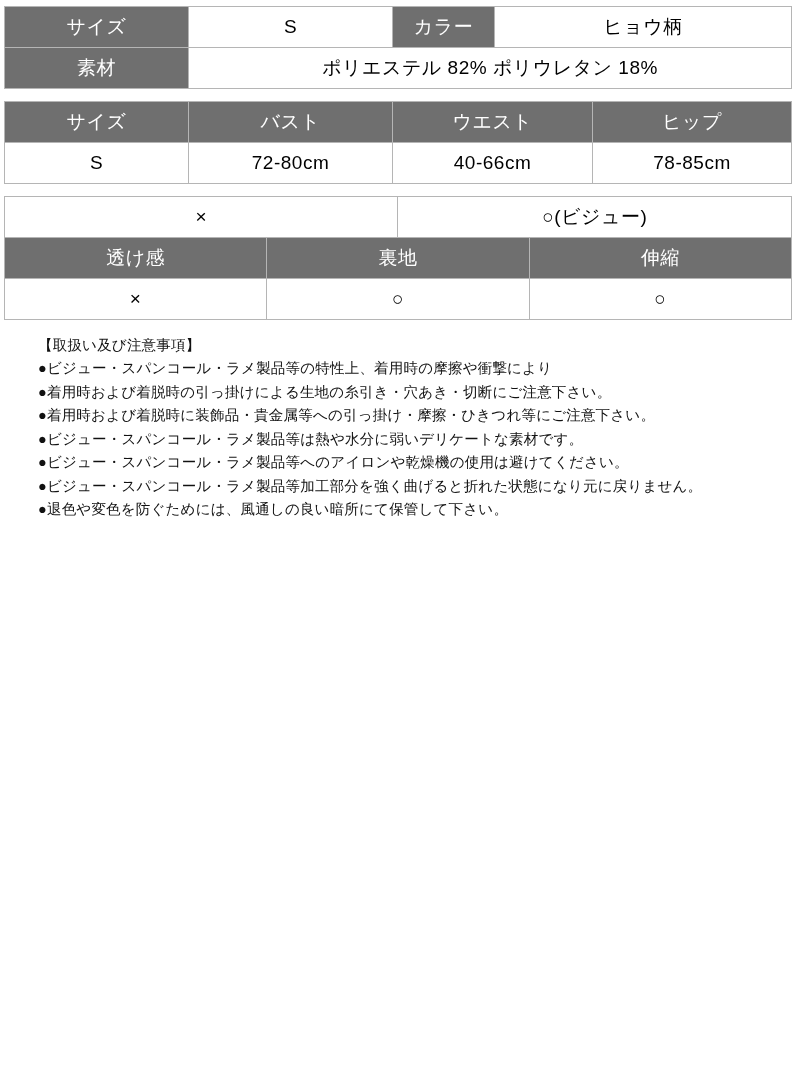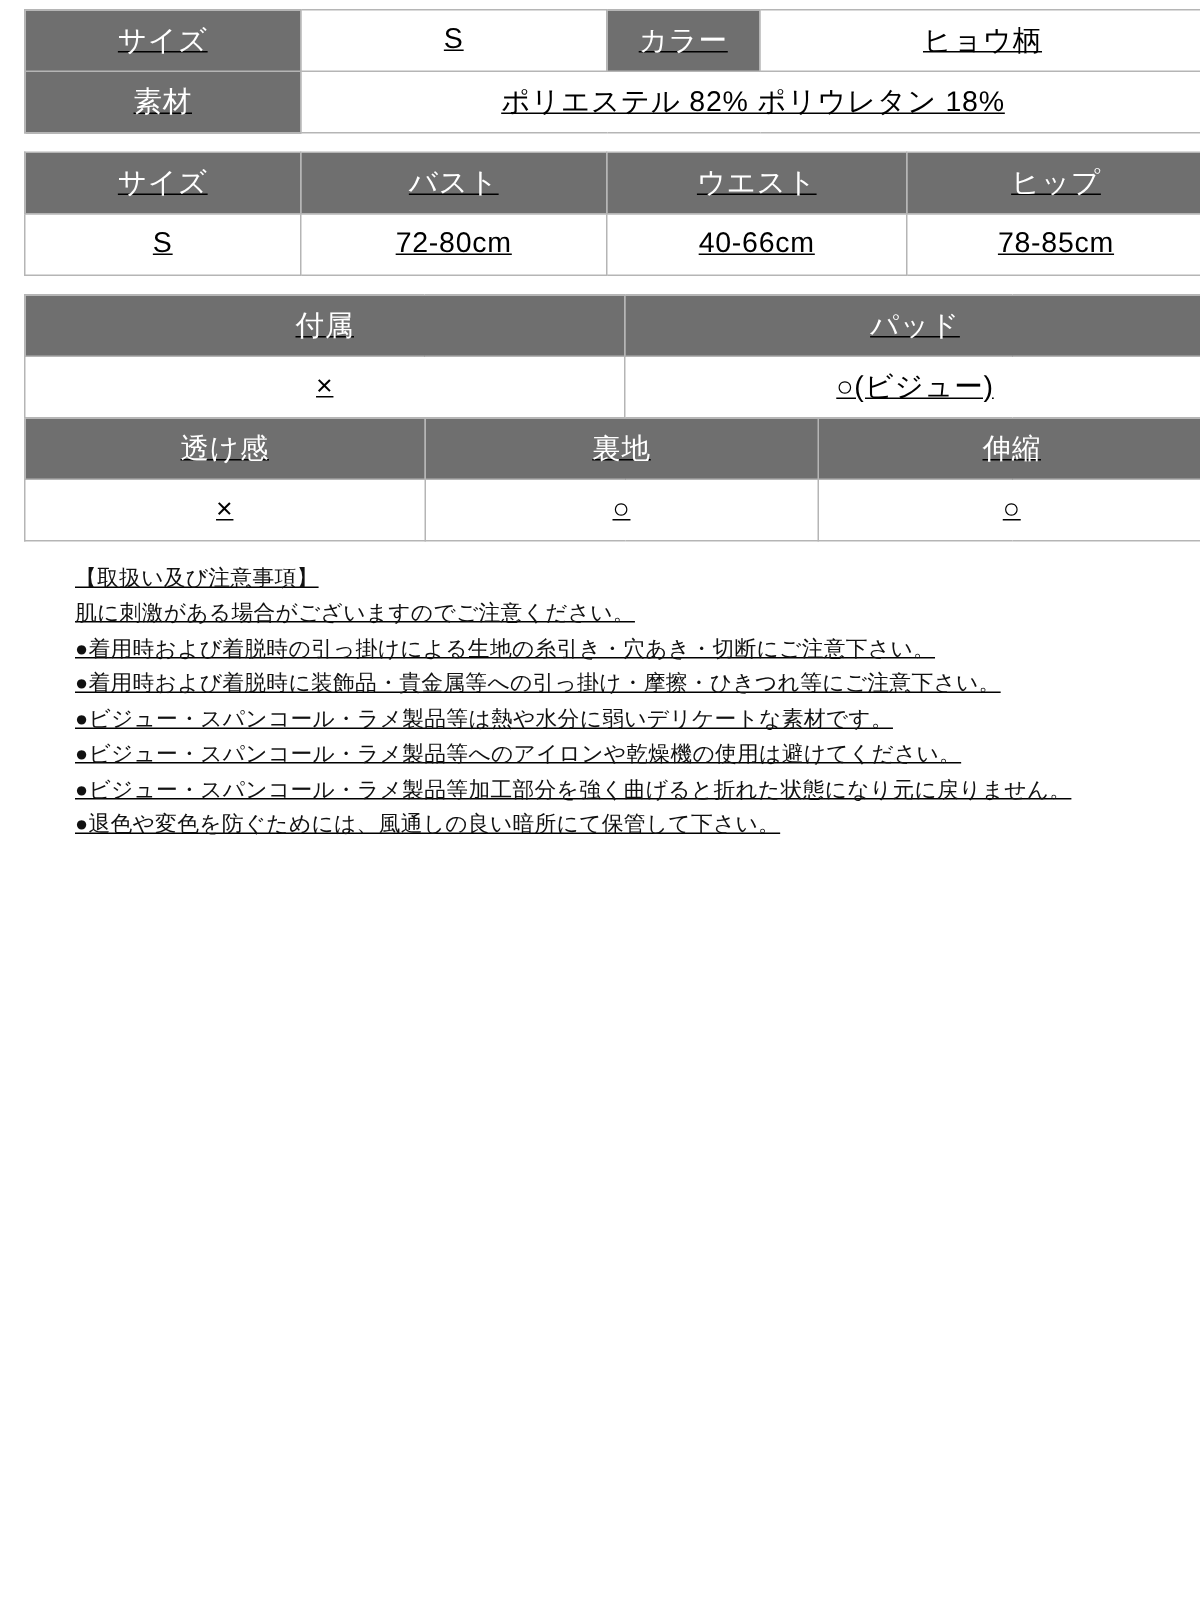--- a/index.html
+++ b/index.html
@@ -12,22 +12,21 @@
     height: 1067px;
     font-family: "Liberation Sans", "DejaVu Sans", sans-serif;
     color: #000000;
     -webkit-font-smoothing: antialiased;
   }
   .page {
     width: 632px;
     height: 1067px;
     position: relative;
     box-sizing: border-box;
-    padding: 6px 6px 0 16px;
-    text-decoration: underline;
+    padding: 6px 6px 0 4px;
   }
   table.spec {
     width: 788px;
     border-collapse: collapse;
     table-layout: fixed;
     margin-bottom: 12px;
   }
   table.spec td, table.spec th {
     border: 1px solid #b5b5b5;
     text-align: center;
@@ -95,43 +94,39 @@
         <td class="val">72-80cm</td>
         <td class="val">40-66cm</td>
         <td class="val">78-85cm</td>
       </tr>
     </tbody>
   </table>
 
   <table class="spec">
     <tbody>
       <tr>
-        <td class="hdr" colspan="3" style="width:400px">付属</td>
-        <td class="hdr" colspan="3">パッド</td>
-      </tr>
-      <tr>
         <td class="val sym" colspan="3">×</td>
         <td class="val sym" colspan="3">○(ビジュー)</td>
       </tr>
       <tr>
         <td class="hdr" colspan="2" style="width:266px">透け感</td>
         <td class="hdr" colspan="2" style="width:260px">裏地</td>
         <td class="hdr" colspan="2">伸縮</td>
       </tr>
       <tr>
         <td class="val sym" colspan="2">×</td>
         <td class="val sym" colspan="2">○</td>
         <td class="val sym" colspan="2">○</td>
       </tr>
     </tbody>
   </table>
 
   <div class="notes">
     <div>【取扱い及び注意事項】</div>
-    <div>肌に刺激がある場合がございますのでご注意ください。</div>
+    <div>●ビジュー・スパンコール・ラメ製品等の特性上、着用時の摩擦や衝撃により</div>
     <div>●着用時および着脱時の引っ掛けによる生地の糸引き・穴あき・切断にご注意下さい。</div>
     <div>●着用時および着脱時に装飾品・貴金属等への引っ掛け・摩擦・ひきつれ等にご注意下さい。</div>
     <div>●ビジュー・スパンコール・ラメ製品等は熱や水分に弱いデリケートな素材です。</div>
     <div>●ビジュー・スパンコール・ラメ製品等へのアイロンや乾燥機の使用は避けてください。</div>
     <div>●ビジュー・スパンコール・ラメ製品等加工部分を強く曲げると折れた状態になり元に戻りません。</div>
     <div>●退色や変色を防ぐためには、風通しの良い暗所にて保管して下さい。</div>
   </div>
 
 </div>
 

